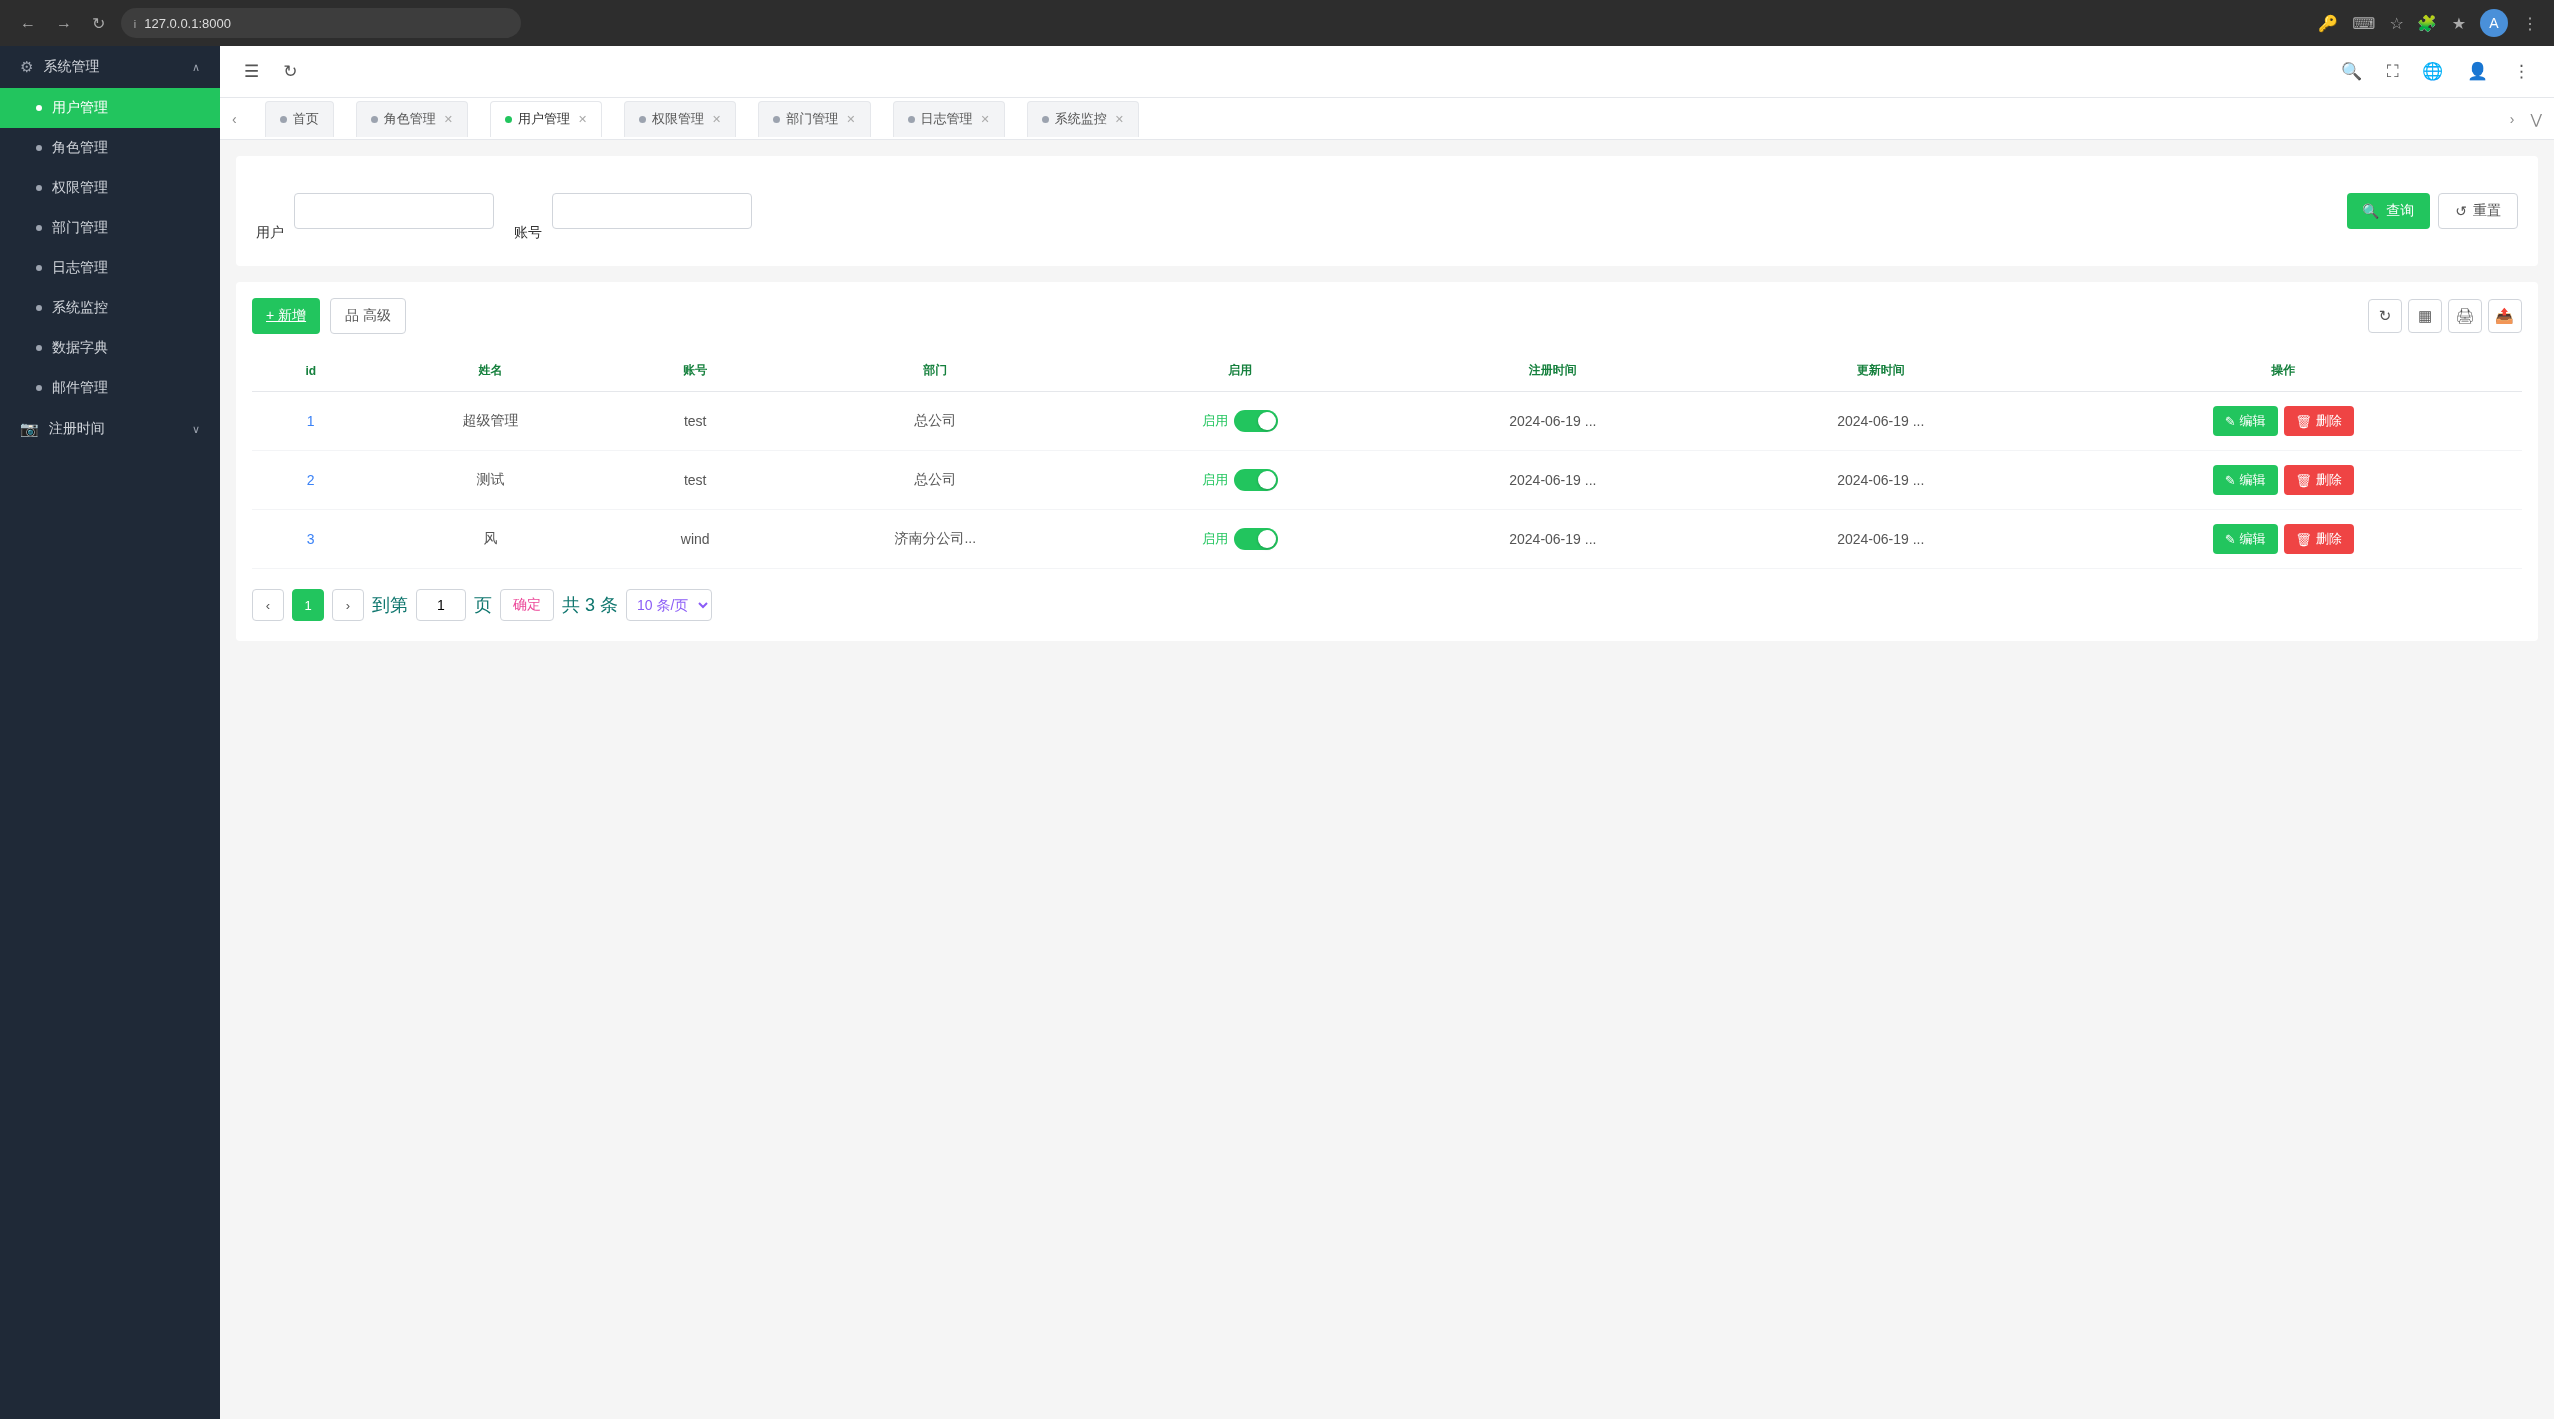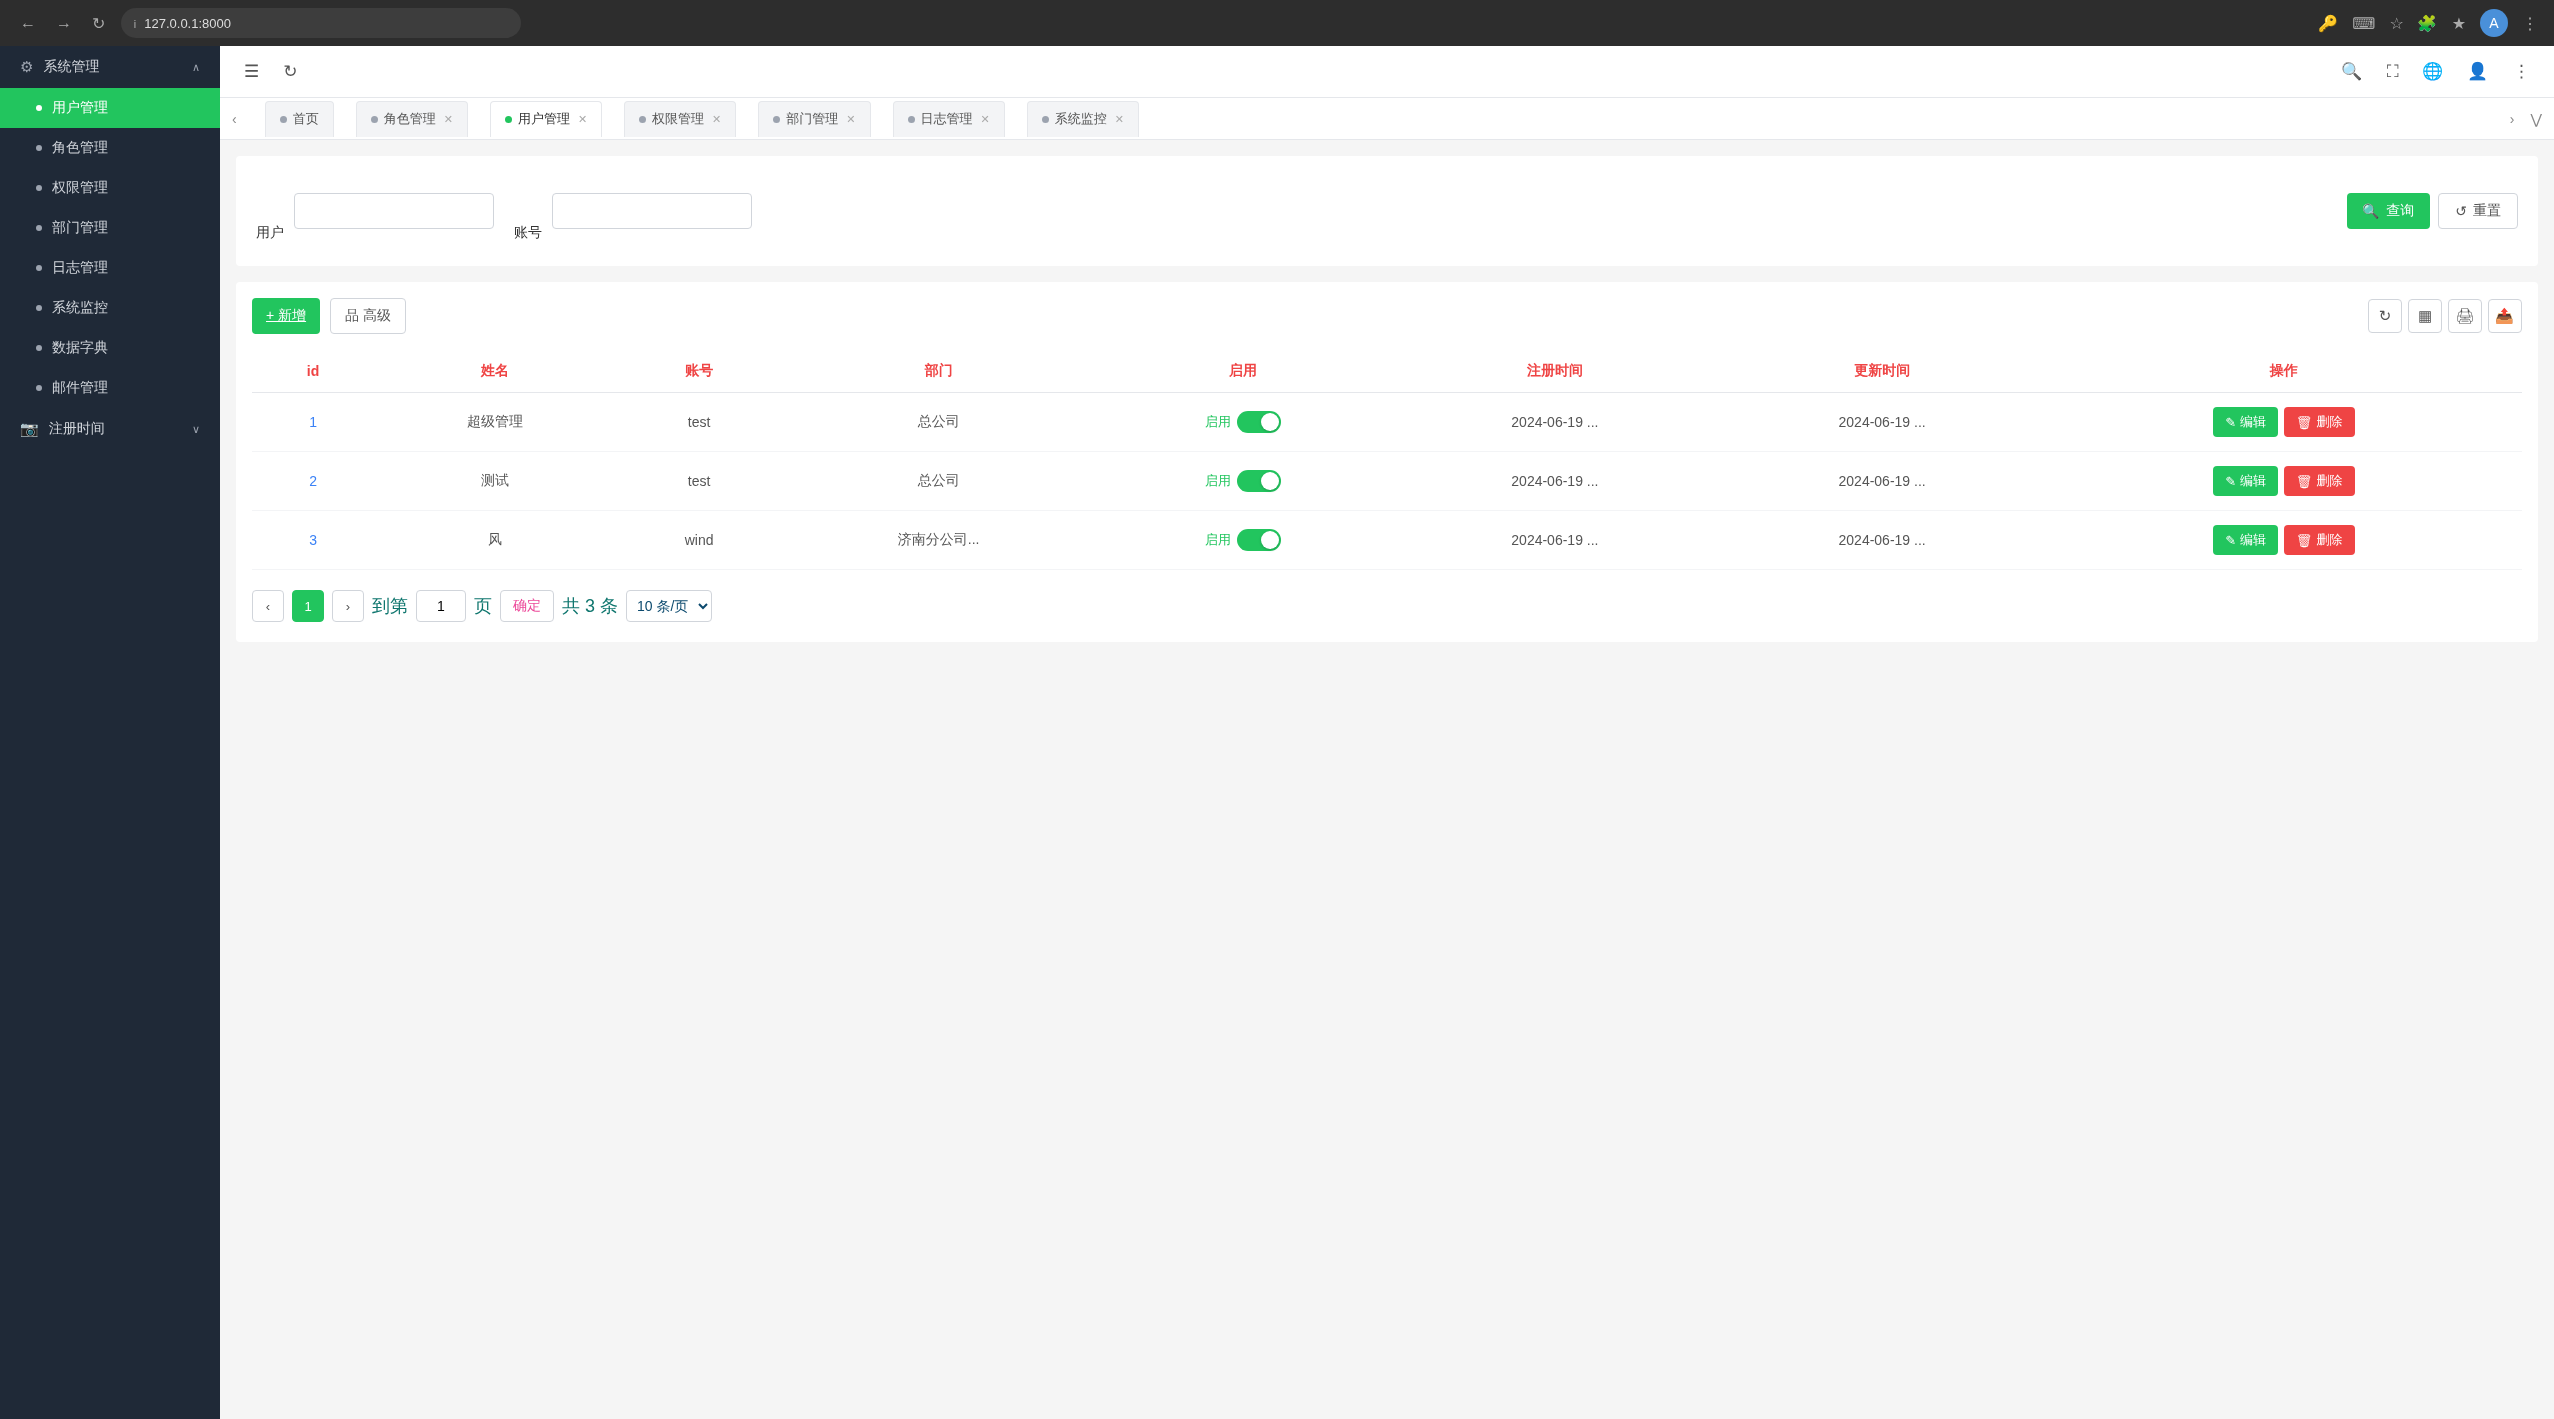--- a/index.html
+++ b/index.html
@@ -256,22 +256,22 @@
       background: #fff; cursor: pointer;
       display: flex; align-items: center; justify-content: center;
       color: #555; font-size: 15px;
     }
 
     
     .data-table { width: 100%; border-collapse: collapse; }
     .data-table th {
       padding: 12px 16px;
       font-weight: 600;
-      color: #ef4444;
-      font-size: 14px;
+      color: #15803d;
+      font-size: 12px;
       border-bottom: 1px solid #e5e7eb;
     }
     .data-table td {
       padding: 14px 16px;
       text-align: center;
       color: #555;
       font-size: 14px;
       border-bottom: 1px solid #f3f4f6;
     }
     .id-link { color: #3b82f6; text-decoration: none; cursor: pointer; }
@@ -336,21 +336,21 @@
       outline: none;
     }
     .page-confirm {
       height: 32px; padding: 0 12px;
       border: 1px solid #d1d5db; border-radius: 4px;
       background: #fff; cursor: pointer; font-size: 14px; color: #ec4899;
     }
     .page-size-select {
       height: 32px; padding: 0 6px;
       border: 1px solid #d1d5db; border-radius: 4px;
-      background: #fff; font-size: 14px; color: #0c4a6e;
+      background: #fff; font-size: 14px; color: #8b5cf6;
       cursor: pointer; outline: none;
     }
   </style>
 </head>
 <body>
 
 <div class="browser-chrome">
   <button class="browser-nav-btn">←</button>
   <button class="browser-nav-btn">→</button>
   <button class="browser-nav-btn">↻</button>

